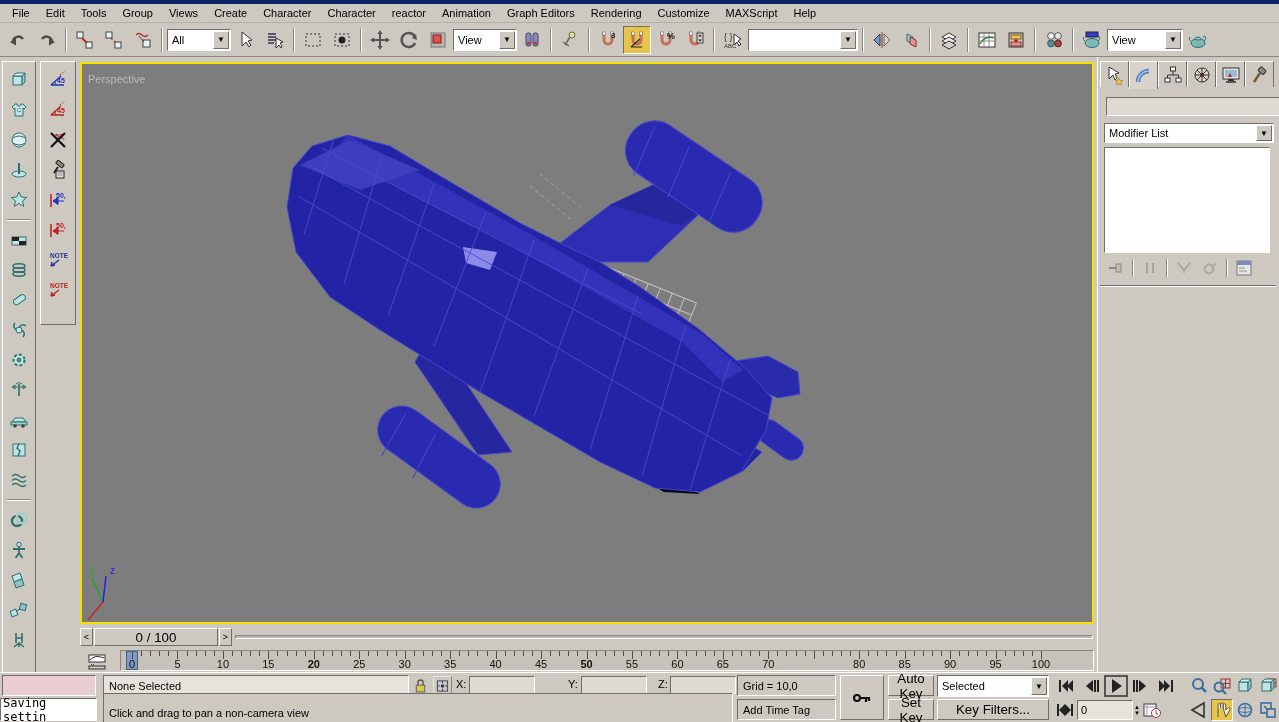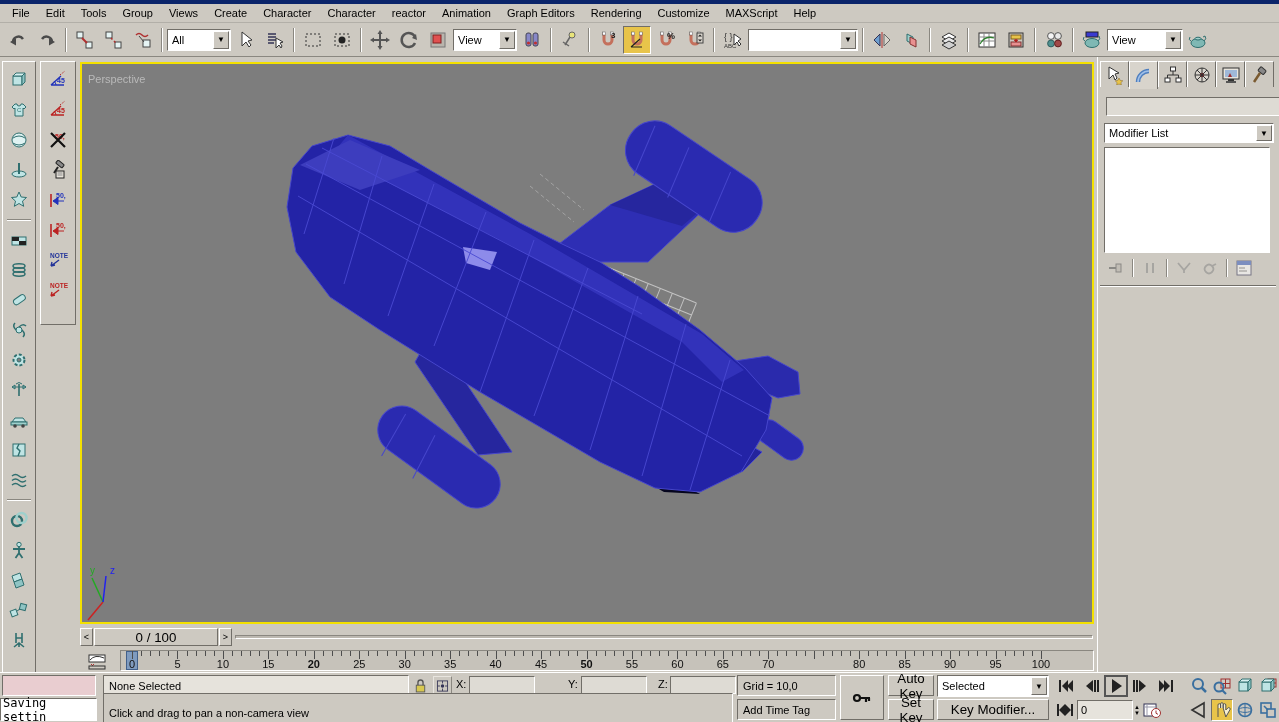--- a/index.html
+++ b/index.html
@@ -757,21 +757,21 @@
           <path d="M8 10 h10 M14 10 v4 M17 10 v3" stroke="#111" stroke-width="2.2"></path>
         </svg>
       </span>
     </button>
   <button class="abs raised btnp" style="left:888px; top:2px; width:46px; height:21px;">Auto Key</button>
   <button class="abs raised btnp" style="left:888px; top:26px; width:46px; height:21px;">Set Key</button>
   <div class="abs dropdown" style="left:937px; top:2px; width:112px;">
     <span>Selected</span>
     <span class="arrowbtn">▼</span>
   </div>
-  <button class="abs raised btnp" style="left:937px; top:26px; width:112px; height:21px;">Key Modifier...</button>
+  <button class="abs raised btnp" style="left:937px; top:26px; width:112px; height:21px;">Key Filters...</button>
 
   <div class="abs" id="playback-row1" style="left:1054px; top:2px; height:22px; display:flex; gap:1px;">
       <span class="pbtn icon" style="width: 24px; height: 22px;">
         <svg width="20" height="20" viewBox="0 0 20 20">
           <path d="M4 4v12" stroke="#222" stroke-width="2"></path>
           <polygon points="12,4 12,16 6,10" fill="#222"></polygon>
           <polygon points="17,4 17,16 11,10" fill="#222"></polygon>
         </svg>
       </span>
       <span class="pbtn icon" style="width: 24px; height: 22px;">

